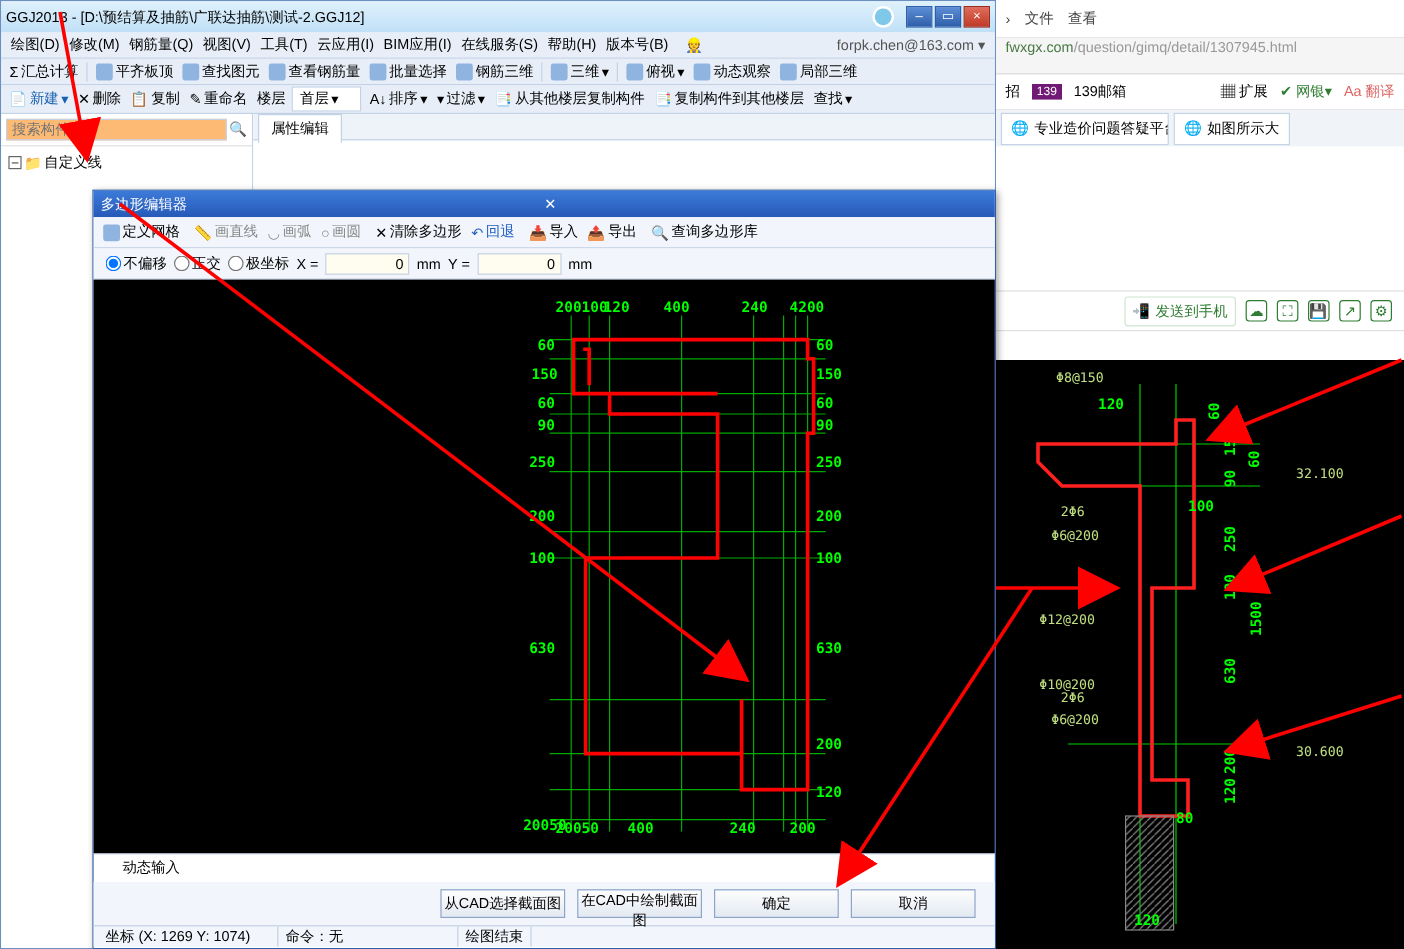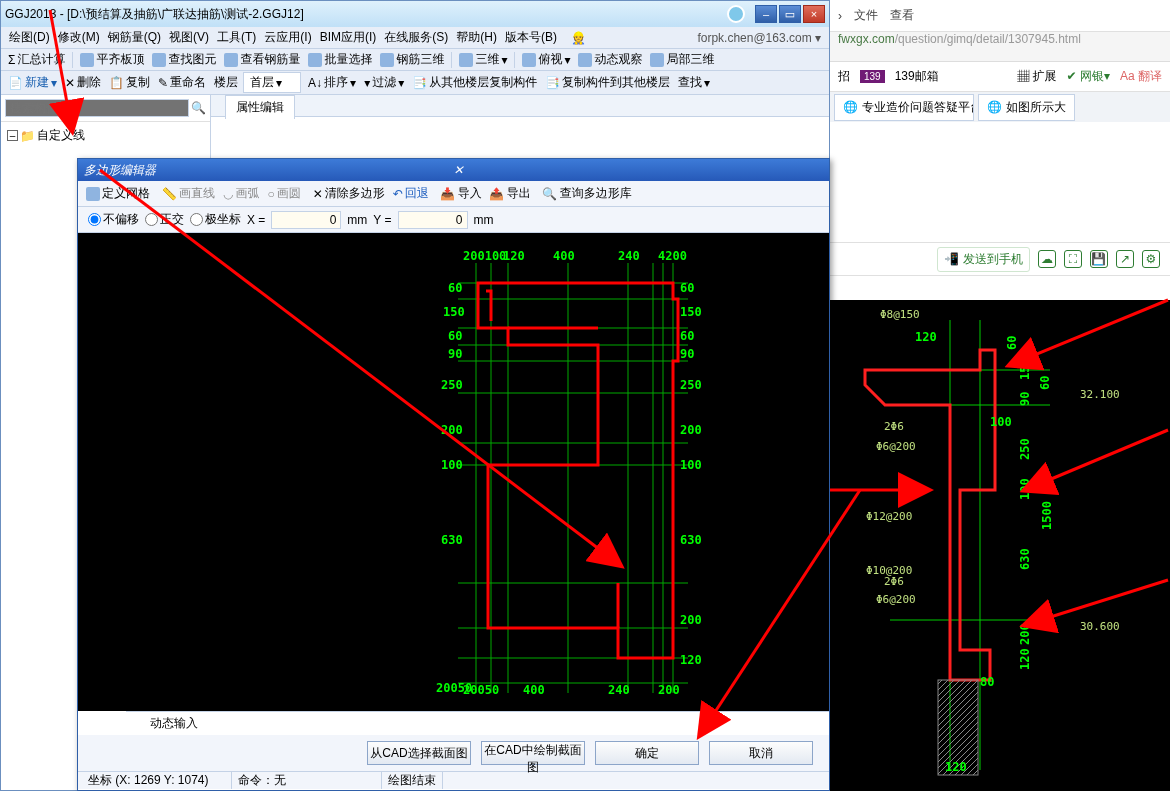--- a/index.html
+++ b/index.html
@@ -22,45 +22,45 @@
   .toolbar .sep { width:1px; height:16px; background:#c4d2e6; margin:0 2px;}
   .ico { width:14px; height:14px; display:inline-block; background:#8fb4e0; border-radius:2px;}
 
   .toolbar2 { height: 24px; background: #e8eef8; display: flex; align-items: center; padding: 0 4px; gap: 2px; border-bottom:1px solid #c4d2e6;}
   .toolbar2 .tb { padding: 0 3px; display:inline-flex; align-items:center; gap:2px;}
 
   
   .workarea { position:absolute; top:94px; bottom:0; left:0; right:0; display:flex;}
   .left-pane { width:210px; background:#fff; border-right:1px solid #c4d2e6; display:flex; flex-direction:column;}
   .search-row { padding:4px; display:flex; gap:2px; align-items:center; border-bottom:1px solid #e0e0e0;}
-  .search-row input { flex:1; border:1px solid #c4d2e6; height:18px; padding:0 4px; background:#737373;}
+  .search-row input { flex:1; border:1px solid #c4d2e6; height:18px; padding:0 4px; background:#fdba74;}
   .tree { padding:4px 6px; font-size:12px;}
   .tree-row { display:flex; align-items:center; gap:2px; padding:1px 0;}
   .tree-row .tg { width:11px; height:11px; border:1px solid #666; text-align:center; line-height:9px; font-size:10px;}
 
   .prop-area { flex:1; background:#fff; display:flex; flex-direction:column; position:relative;}
-  .prop-tab { height:22px; background:#eef3fa; border-bottom:1px solid #c4d2e6; padding-left:14px;}
+  .prop-tab { height:22px; background:#eef3fa; border-bottom:1px solid #c4d2e6; padding-left:4px;}
   .prop-tab span { display:inline-block; padding:3px 10px; background:#fff; border:1px solid #c4d2e6; border-bottom:none;}
   .prop-header { height:22px; display:flex; background:#f5f7fb; border-bottom:1px solid #c4d2e6;}
   .prop-header div { flex:1; text-align:center; line-height:22px; border-right:1px solid #c4d2e6;}
   .prop-header .val { background:#bcd4f5;}
 
   
   .dlg { position:absolute; left:77px; top:158px; width:753px; height:633px; background:#fff; border:1px solid #2f5fa8; box-shadow:2px 2px 6px rgba(0,0,0,.4); z-index:5;}
   .dlg-title { height:22px; background: linear-gradient(#3d7bd8,#2659b8); color:#fff; display:flex; align-items:center; padding:0 6px;}
-  .dlg-title span { flex:1;font-style:italic;}
+  .dlg-title span { flex:1;}
   .dlg-tools { height:26px; background:#f2f5fb; display:flex; align-items:center; gap:4px; padding:0 6px; border-bottom:1px solid #c4d2e6;}
   .dlg-tools .tb{ display:inline-flex; align-items:center; gap:2px; padding:0 2px;}
   .dlg-coord { height:26px; background:#f2f5fb; display:flex; align-items:center; gap:6px; padding:0 10px; border-bottom:1px solid #c4d2e6;}
   .dlg-coord label{ display:flex; align-items:center; gap:2px;}
   .dlg-coord input[type=text]{ width:70px; height:18px; border:1px solid #c4d2e6; text-align:right; padding:0 4px; background:#fffcf0;}
 
   .dlg-canvas { position:relative; flex:1; background:#000; height:478px; }
 
-  .dlg-dynamic { height:24px; border-top:1px solid #c4d2e6; padding:2px 24px; display:flex; align-items:center;margin-left:48px;}
+  .dlg-dynamic { height:24px; border-top:1px solid #c4d2e6; padding:2px 24px; display:flex; align-items:center;}
   .dlg-buttons { height:36px; display:flex; align-items:center; justify-content:flex-end; gap:10px; padding:0 16px; background:#f2f5fb;}
   .dlg-buttons button{ width:104px; height:24px; background:linear-gradient(#fdfdfd,#e3e9f2); border:1px solid #8ca5c9;}
   .dlg-status { height:18px; background:#f2f5fb; border-top:1px solid #c4d2e6; display:flex; padding:0 4px; font-size:11px;}
   .dlg-status div{ border-right:1px solid #c4d2e6; padding:0 6px;}
 
   
   .right-area { position:absolute; left:830px; top:0; right:0; height:791px; background:#fff;}
   .right-row { height:32px; display:flex; align-items:center; padding:0 8px; gap:12px; border-bottom:1px solid #e0e0e0; color:#444;}
   .addrbar{ height:30px; display:flex; align-items:flex-start; padding:0 8px; background:#f5f5f5; border-bottom:1px solid #ddd; color:#4a7a46;}
   .addrbar .grey{ color:#999;}

